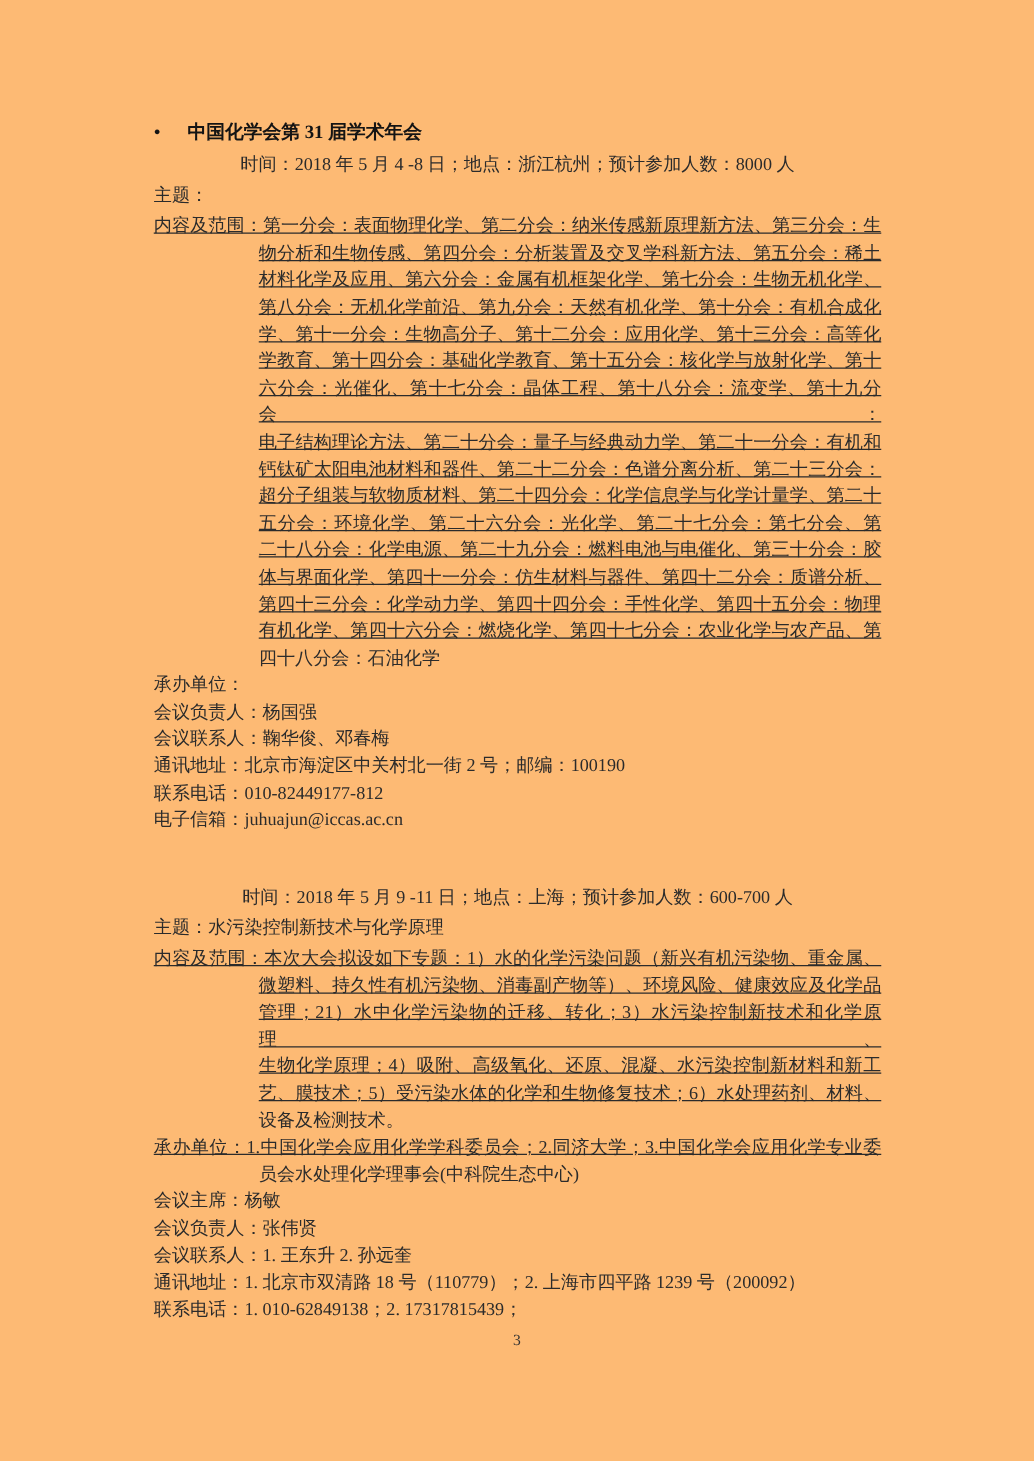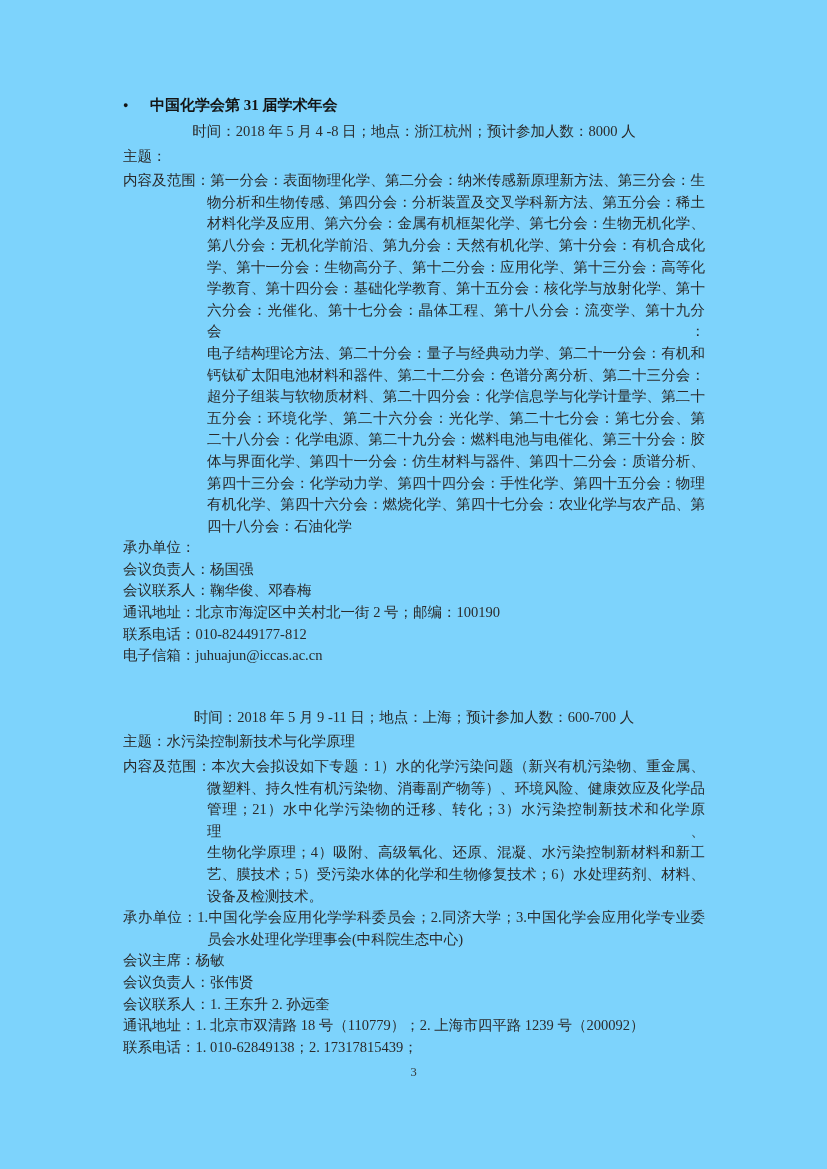--- a/index.html
+++ b/index.html
@@ -1,20 +1,20 @@
 <!DOCTYPE html>
 <html><head>
 <meta charset="utf-8">
 <style>
   html, body { margin: 0; padding: 0; background: #ffffff; }
   .page {
     position: relative;
     width: 827px;
     height: 1169px;
-    background: #7dd3fc;
+    background: #fdba74;
     overflow: hidden;
     font-family: "Liberation Serif", "DejaVu Serif", serif;
     color: #2b2b2b;
   }
   .content {
     position: absolute;
     left: 123px;
     top: 94px;
     width: 582px;
   }
@@ -35,20 +35,21 @@
   .line {
     font-size: 14.5px;
     line-height: 21.6px;
   }
   .first-field { margin-top: 5px; text-align: center; }
   .topic { margin-top: 3px; }
   .scope { margin-top: 3px; }
   .jline {
     text-align: justify;
     text-align-last: justify;
+    text-decoration: underline;
   }
   .hang { padding-left: 84px; }
   .section-2 { margin-top: 40px; }
   .footer {
     position: absolute;
     left: 0;
     top: 1062px;
     width: 827px;
     text-align: center;
     font-size: 12.5px;

